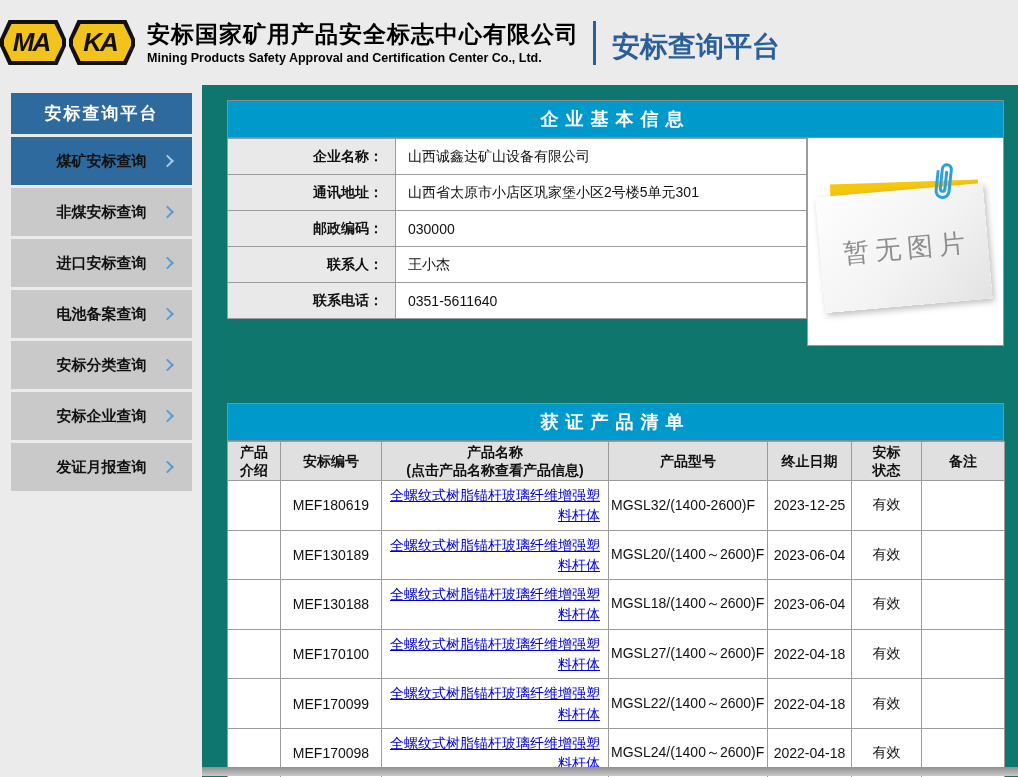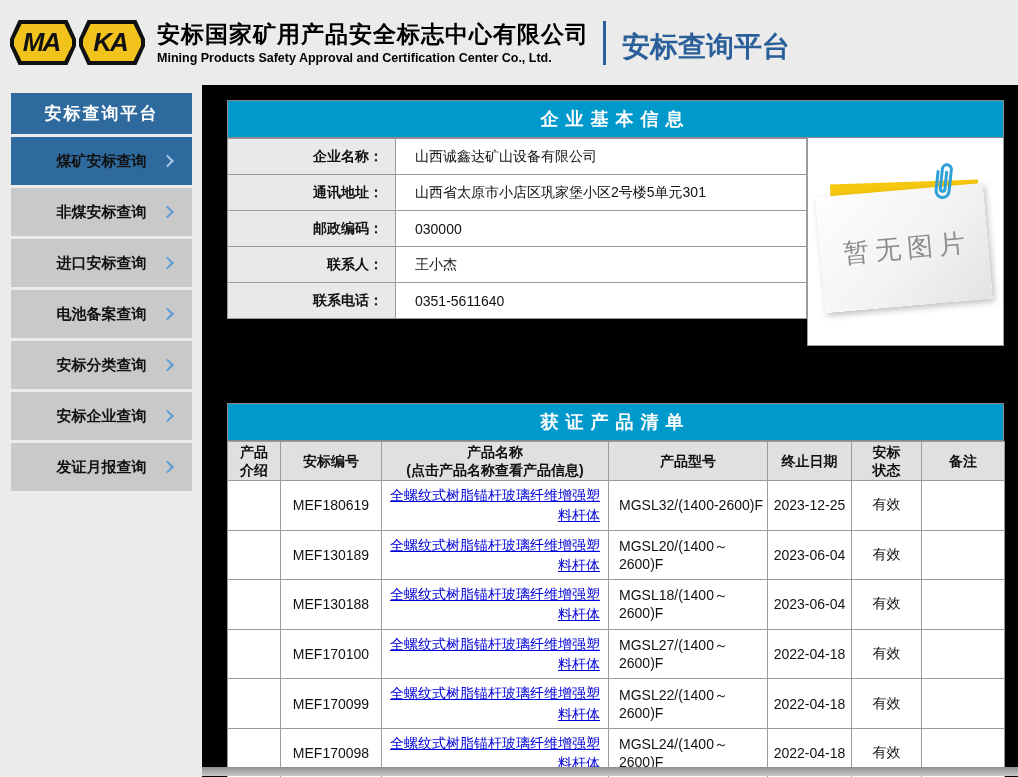--- a/index.html
+++ b/index.html
@@ -8,21 +8,20 @@
     font-family: "Liberation Sans", "DejaVu Sans", sans-serif;
     background: #ebebeb;
     position: relative;
   }
 
   
   .top-header {
     height: 85px;
     display: flex;
     align-items: center;
-    padding-left: 10px;
     background: #ebebeb;
   }
   .logo { display: flex; gap: 3px; margin-right: 12px; }
   .badge {
     width: 66px; height: 45px;
     background: #111;
     clip-path: polygon(13% 0, 87% 0, 100% 42%, 100% 58%, 87% 100%, 13% 100%, 0 58%, 0 42%);
     position: relative;
     display: flex; align-items: center; justify-content: center;
   }
@@ -37,21 +36,21 @@
   }
   .title-block { color: #000000; }
   .cn-title { font-size: 23px; font-weight: bold; letter-spacing: 1px; line-height: 1.25; }
   .en-title { font-size: 12.5px; font-weight: bold; margin-top: 2px; }
   .header-divider { width: 3px; height: 44px; background: #2b5f99; margin: 0 16px 0 14px; }
   .platform-title { font-size: 28px; font-weight: bold; color: #2b5f99; padding-top: 8px; }
 
   
   .layout { display: flex; height: 692px; }
   .left-col { width: 202px; background: #ebebeb; padding: 8px 0 0 11px; }
-  .main-col { flex: 1; background: #000000; position: relative; padding: 15px 0 0 25px; }
+  .main-col { flex: 1; background: #0f766e; position: relative; padding: 15px 0 0 25px; }
 
   
   .sidebar { width: 181px; }
   .sidebar-header {
     height: 41px; background: #2e6a9e; color: #ffffff;
     font-size: 17px; font-weight: bold; letter-spacing: 2px;
     display: flex; align-items: center; justify-content: center;
     margin-bottom: 3px;
   }
   .side-item {
@@ -83,21 +82,21 @@
   .info-table { width: 580px; border-collapse: collapse; table-layout: fixed; }
   .info-table td {
     border: 1px solid #9b9b9b; height: 36px;
     font-size: 14px; color: #111;
   }
   .info-table { border: 1px solid #8a8a8a; border-top: none; }
   .info-table td.lbl {
     width: 168px; background: #e9e9e9; font-weight: bold;
     text-align: right; padding-right: 12px;
   }
-  .info-table td.val { padding-left: 19px; background: #fff; }
+  .info-table td.val { padding-left: 12px; background: #fff; }
 
   .image-box {
     position: absolute; top: 0; right: 0;
     width: 197px; height: 208px;
     border: 1px solid #9b9b9b; border-top: none;
     background: #fff; overflow: hidden;
   }
   .card-yellow {
     position: absolute; left: 24px; top: 44px;
     width: 148px; height: 118px; background: #f6c70f;
@@ -126,21 +125,21 @@
   .products-table th, .products-table td {
     border: 1px solid #9b9b9b; font-size: 14px; color: #111;
     vertical-align: middle;
   }
   .products-table th {
     background: #e0e0e0; font-weight: bold; height: 39px;
     white-space: pre-line; line-height: 1.3; text-align: center;
   }
   .products-table td { height: 43px; text-align: center; background: #fff; }
   .products-table td.name-cell { text-align: right; padding: 4px 8px; line-height: 1.45; }
-  .products-table td.model-cell { text-align: left; padding-left: 10px; }
+  .products-table td.model-cell { text-align: left; padding-left: 2px; }
   a.product-link { color: #0000d8; text-decoration: underline; cursor: pointer; }
 
   
   .bottom-bar {
     position: absolute; left: 0; bottom: 1px; width: 100%; height: 9px;
     background: linear-gradient(to bottom, #8f8f8f, #c9c9c9);
   }
 </style>
 </head>
 <body>

